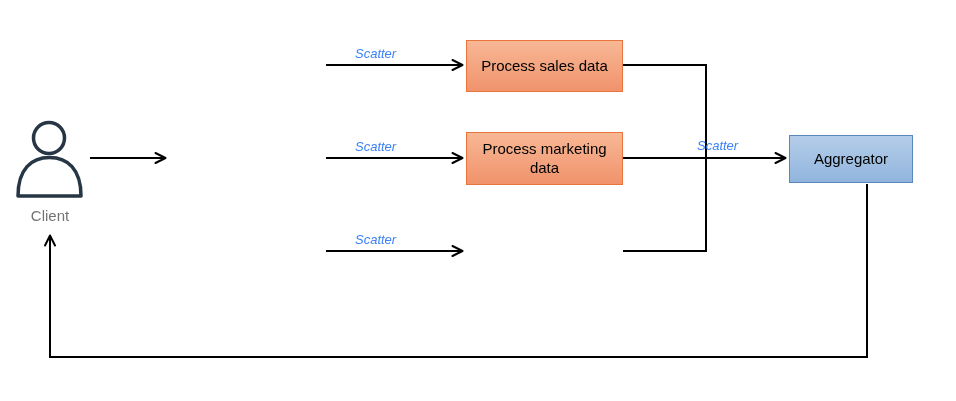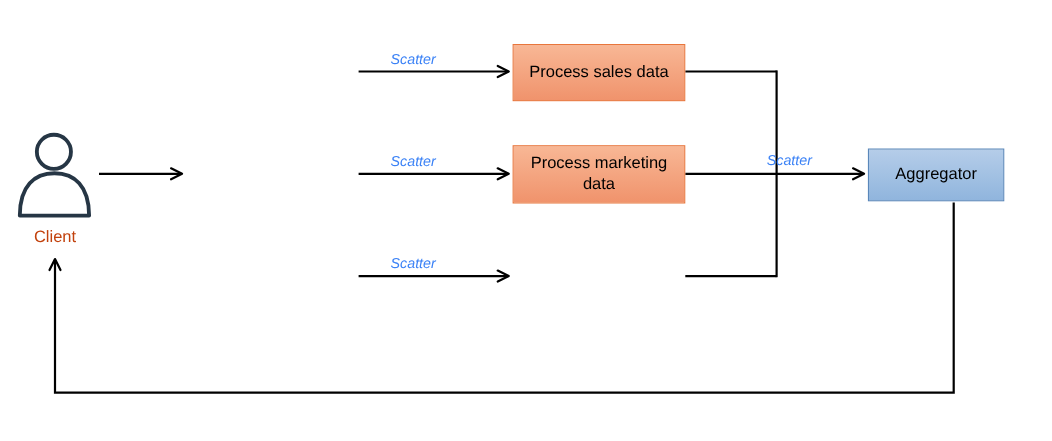--- a/index.html
+++ b/index.html
@@ -60,21 +60,21 @@
   }
   .edge-label-scatter-1 { left: 355px; top: 46px; }
   .edge-label-scatter-2 { left: 355px; top: 139px; }
   .edge-label-scatter-3 { left: 355px; top: 232px; }
   .edge-label-gather    { left: 697px; top: 138px; }
   .client-label {
     position: absolute;
     left: 10px; top: 207px; width: 80px;
     text-align: center;
     font-size: 15px;
-    color: #c2410c;
+    color: #737373;
   }
 </style>
 </head>
 <body>
 
 <div class="canvas">
 
   <svg class="wires" width="956" height="401" viewBox="0 0 956 401">
     <defs>
       <marker id="arrowOpen" viewBox="0 0 14 14" refX="11.5" refY="7" markerWidth="14" markerHeight="14" markerUnits="userSpaceOnUse" orient="auto">

